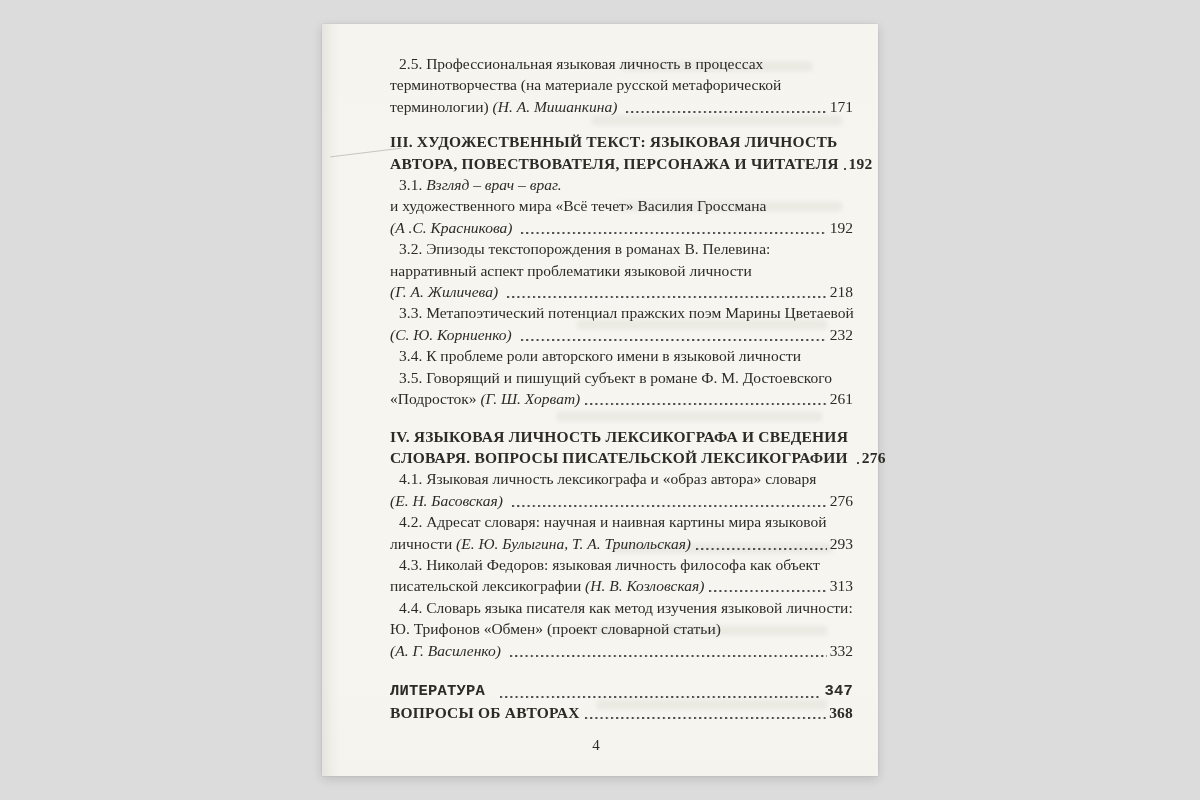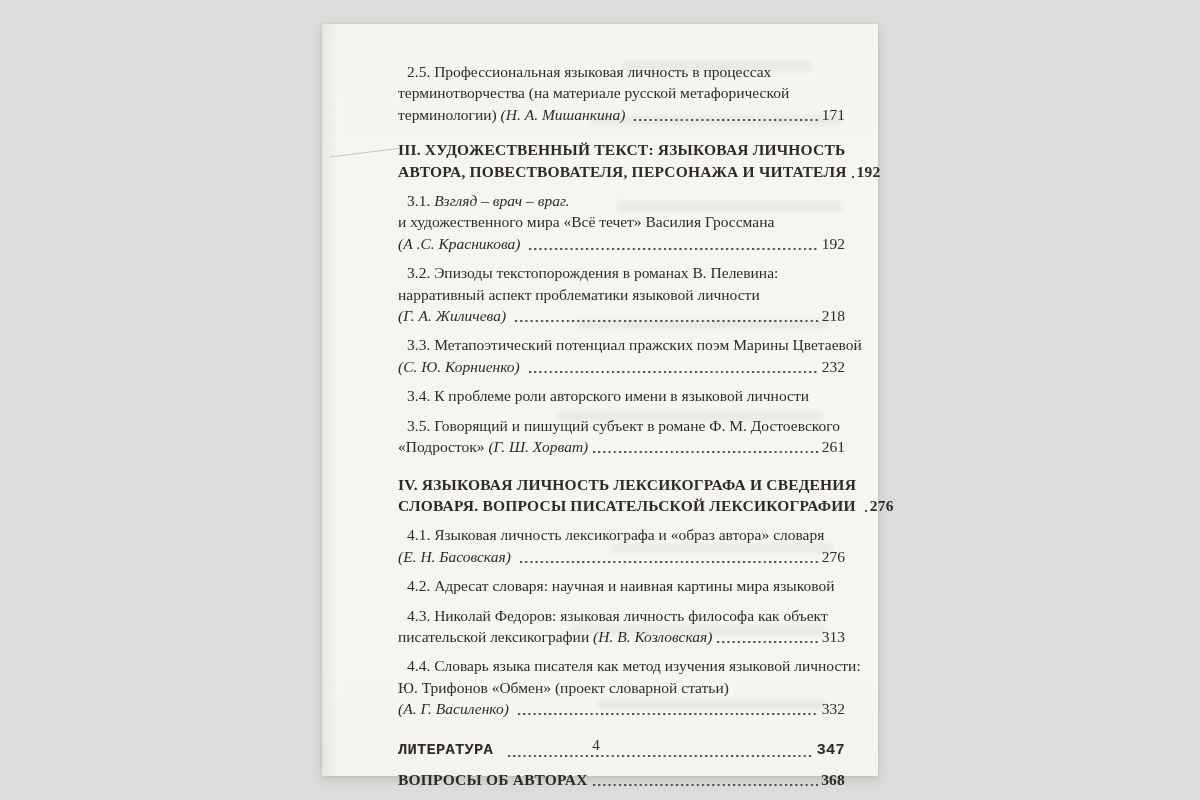--- a/index.html
+++ b/index.html
@@ -32,21 +32,21 @@
   .bleed{position:absolute;background:rgba(150,144,132,0.12);filter:blur(2px);border-radius:2px;pointer-events:none;}
   .crease{
     position:absolute;left:8px;top:128px;width:72px;height:1px;
     background:rgba(110,105,98,0.35);transform:rotate(-7deg);filter:blur(0.4px);
   }
   .toc{
     position:absolute;left:68px;right:25px;top:29px;
     color:var(--ink);
     font-size:15.5px;line-height:21.4px;
   }
-  .entry{margin:8px;text-align:center;}
+  .entry{margin:0;text-align:center;}
   .line{display:flex;align-items:flex-end;}
   .line span{white-space:pre;}
   .heading .line span{font-weight:bold;letter-spacing:0.2px;}
   .item .line.first{padding-left:9px;}
   .italic{font-style:italic;}
   .leader{
     flex:1 1 auto;min-width:10px;position:relative;align-self:stretch;
   }
   .leader::after{
     content:"";position:absolute;left:5px;right:3px;bottom:4px;height:2.4px;
@@ -177,20 +177,26 @@
               <span class="italic">(Е. Н. Басовская)</span>
               <span> </span>
               <span class="leader"></span>
               <span class="pagenum">276</span>
             </div>
           </div>
           <div class="entry item">
             <div class="line first">
               <span>4.2. Адресат словаря: научная и наивная картины мира языковой</span>
             </div>
+            <div class="line">
+              <span>личности </span>
+              <span class="italic">(Е. Ю. Булыгина, Т. А. Трипольская)</span>
+              <span class="leader"></span>
+              <span class="pagenum">293</span>
+            </div>
           </div>
           <div class="entry item">
             <div class="line first">
               <span>4.3. Николай Федоров: языковая личность философа как объект</span>
             </div>
             <div class="line">
               <span>писательской лексикографии </span>
               <span class="italic">(Н. В. Козловская)</span>
               <span class="leader"></span>
               <span class="pagenum">313</span>

